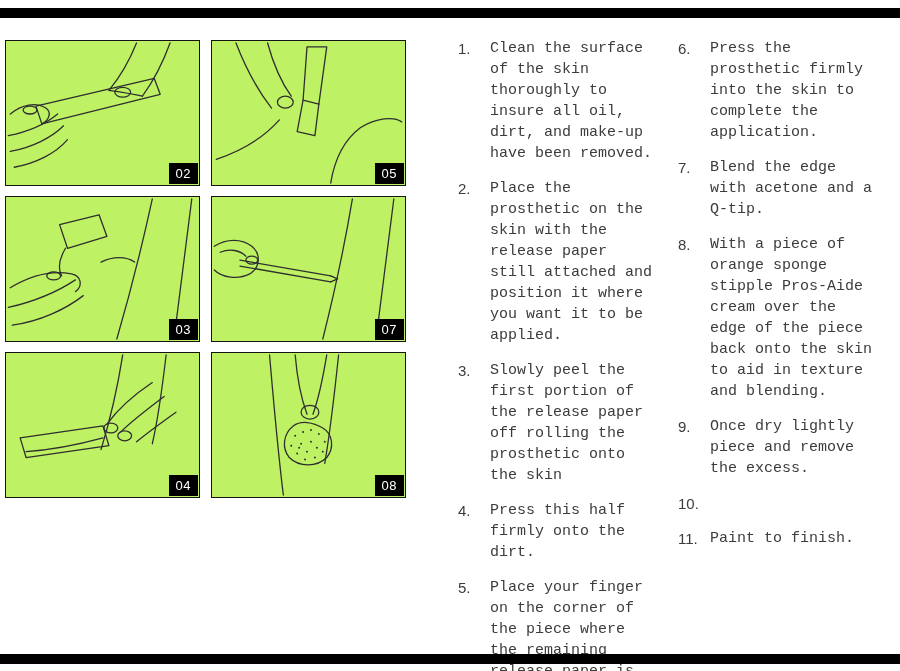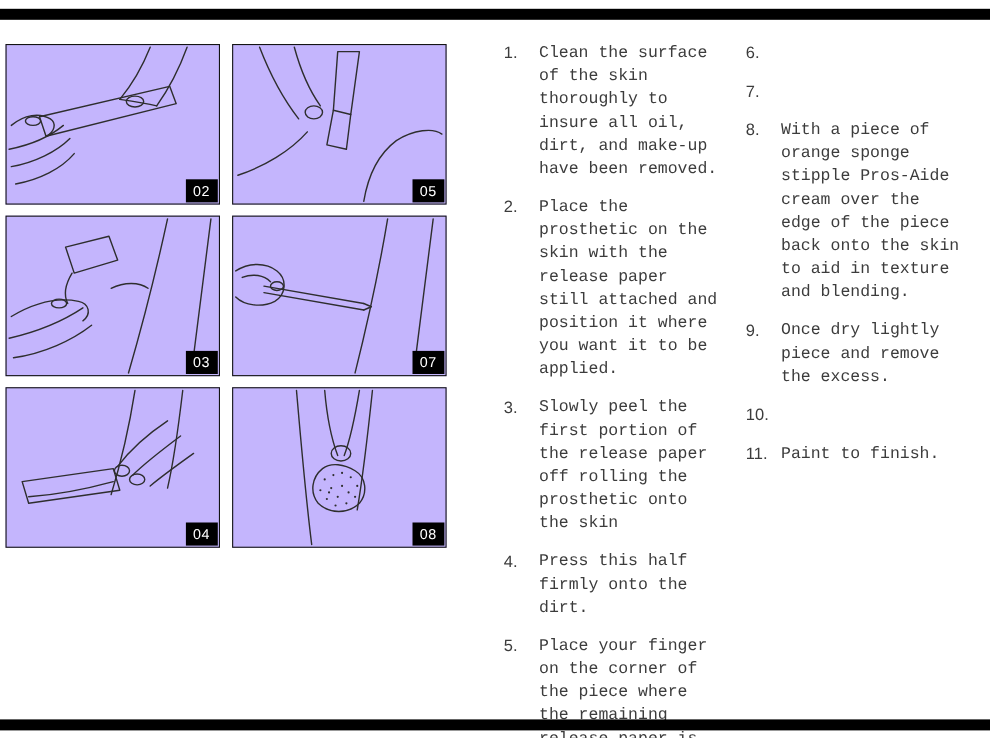--- a/index.html
+++ b/index.html
@@ -22,21 +22,21 @@
     top: 40px;
     display: grid;
     grid-template-columns: 195px 195px;
     grid-auto-rows: 146px;
     column-gap: 11px;
     row-gap: 10px;
   }
   .fig {
     position: relative;
     border: 1.5px solid #141414;
-    background: #c4b5fd;
+    background: #bef264;
     box-sizing: border-box;
   }
   .fig svg { position: absolute; left: 0; top: 0; width: 100%; height: 100%; }
   .ln { fill: none; stroke: #2e2e2e; stroke-width: 1.3; stroke-linecap: round; stroke-linejoin: round; }
   .dot { fill: #2e2e2e; stroke: none; }
   .badge {
     position: absolute;
     right: 1px;
     bottom: 1px;
     background: #000000;
@@ -184,23 +184,25 @@
     </div>
     <div class="item">
       <span class="num">5.</span>
       <span class="txt">Place your finger on the corner of the piece where the remaining release paper is and slowly peel off the second portion.</span>
     </div>
   </div>
 
   <div class="icol c2">
     <div class="item">
       <span class="num">6.</span>
+      <span class="txt">Press the prosthetic firmly into the skin to complete the application.</span>
     </div>
     <div class="item">
       <span class="num">7.</span>
+      <span class="txt">Blend the edge with acetone and a Q-tip.</span>
     </div>
     <div class="item">
       <span class="num">8.</span>
       <span class="txt">With a piece of orange sponge stipple Pros-Aide cream over the edge of the piece back onto the skin to aid in texture and blending.</span>
     </div>
     <div class="item">
       <span class="num">9.</span>
       <span class="txt">Once dry lightly piece and remove the excess.</span>
     </div>
     <div class="item">

